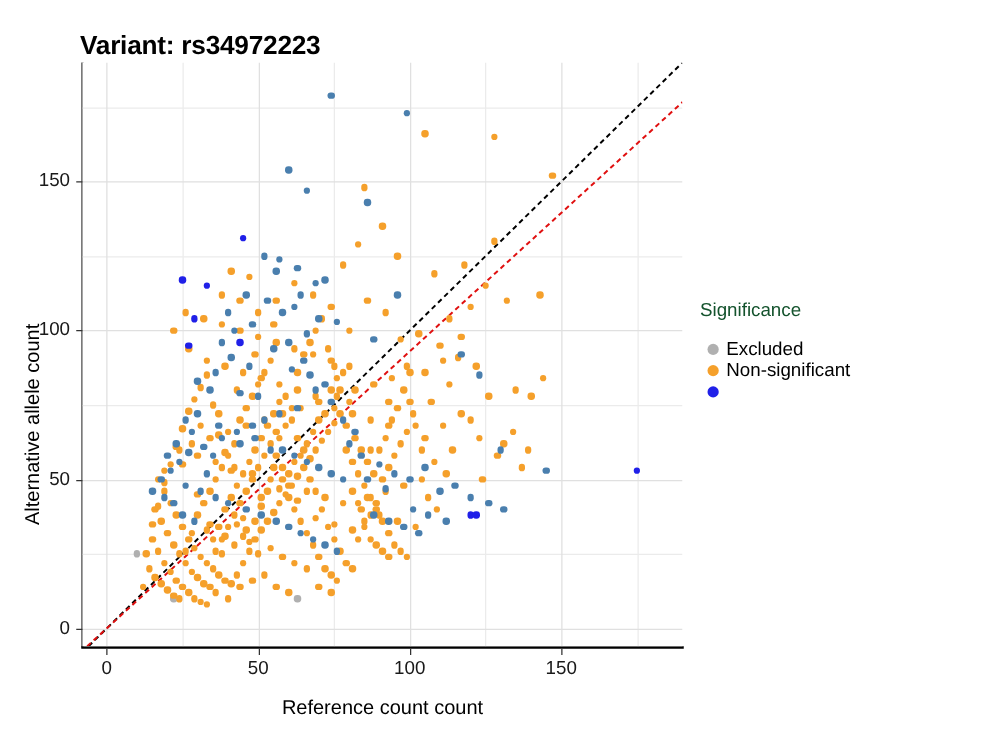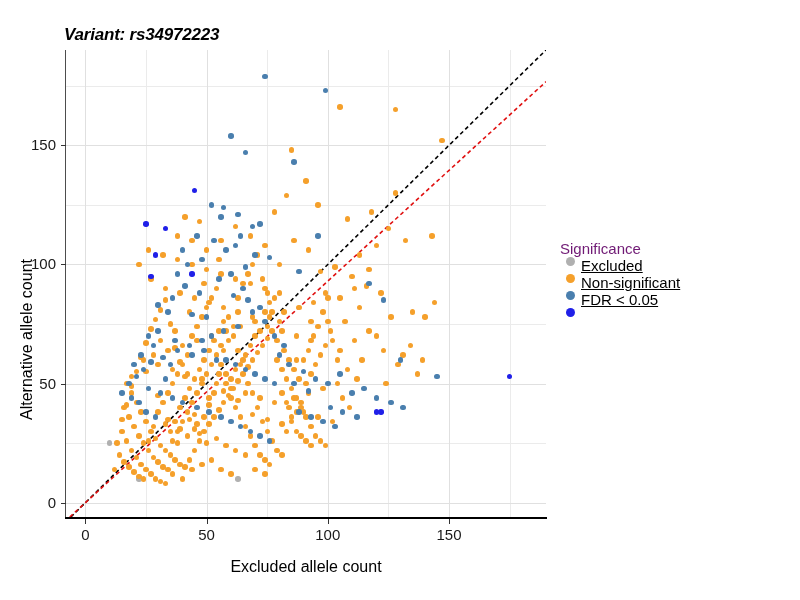--- a/index.html
+++ b/index.html
@@ -4,22 +4,22 @@
 <style>
   html,body{margin:0;padding:0;}
   body{
     width:800px;height:600px;background:#ffffff;
     font-family:"Liberation Sans", sans-serif;
     overflow:hidden;position:relative;
   }
   #root{position:absolute;left:0;top:0;width:800px;height:600px;}
 
   .title{
-    position:absolute;font-weight:bold;font-size:17px;color:#000;
-    white-space:nowrap;letter-spacing:-0.2px;font-style:italic;
+    position:absolute;font-weight:bold;font-size:21px;color:#000;
+    white-space:nowrap;letter-spacing:-0.2px;
   }
   #variant-title{left:64px;top:25px;}
   #gene-title{left:336px;top:25px;}
 
   #panel{
     position:absolute;left:66px;top:50px;width:480px;height:467px;
     background:#ffffff;overflow:hidden;
   }
   #panel-border-left{
     position:absolute;left:65px;top:50px;width:2px;height:468px;
@@ -50,24 +50,24 @@
   }
   #xlab{
     position:absolute;font-size:16px;color:#000;
     left:66px;top:558px;width:480px;text-align:center;white-space:nowrap;
   }
 
   .pt{position:absolute;border-radius:50%;}
 
   #legend{position:absolute;left:560px;top:240px;width:235px;}
   #legend-title{
-    font-size:15px;color:#701a75;margin-bottom:0;white-space:nowrap;
+    font-size:15px;color:#14532d;margin-bottom:14px;white-space:nowrap;
   }
   .legend-item{
-    display:flex;align-items:flex-start;height:17px;white-space:nowrap;text-decoration:underline;
+    display:flex;align-items:center;height:17px;white-space:nowrap;
   }
   .legend-dot{
     width:9px;height:9px;border-radius:50%;margin-left:6px;margin-right:6px;
     flex:0 0 auto;
   }
   .legend-label{font-size:15px;color:#000;}
 
   svg.overlay{position:absolute;left:0;top:0;pointer-events:none;}
 </style>
 </head>
@@ -598,36 +598,32 @@
       <div class="tick-label tick-label-x" style="left: 55.4px; width: 60px; top: 526px;">0</div>
       <div class="tick-mark-x" style="left: 206.6px; top: 519px;"></div>
       <div class="tick-label tick-label-x" style="left: 176.6px; width: 60px; top: 526px;">50</div>
       <div class="tick-mark-x" style="left: 327.8px; top: 519px;"></div>
       <div class="tick-label tick-label-x" style="left: 297.8px; width: 60px; top: 526px;">100</div>
       <div class="tick-mark-x" style="left: 449px; top: 519px;"></div>
       <div class="tick-label tick-label-x" style="left: 419px; width: 60px; top: 526px;">150</div>
     </div>
 
   <div id="ylab">Alternative allele count</div>
-  <div id="xlab">Excluded allele count</div>
+  <div id="xlab">Reference count count</div>
 
   <div id="legend">
     <div id="legend-title">Significance</div>
     <div id="legend-items">
         <div class="legend-item">
           <span class="legend-dot" style="background: rgb(176, 176, 176);"></span>
           <span class="legend-label">Excluded</span>
         </div>
         <div class="legend-item">
           <span class="legend-dot" style="background: rgb(245, 160, 43);"></span>
           <span class="legend-label">Non-significant</span>
         </div>
         <div class="legend-item">
-          <span class="legend-dot" style="background: rgb(74, 127, 174);"></span>
-          <span class="legend-label">FDR &lt; 0.05</span>
-        </div>
-        <div class="legend-item">
           <span class="legend-dot" style="background: rgb(32, 32, 232);"></span>
         </div>
       </div>
   </div>
 
 </div>
 
 </body></html>

